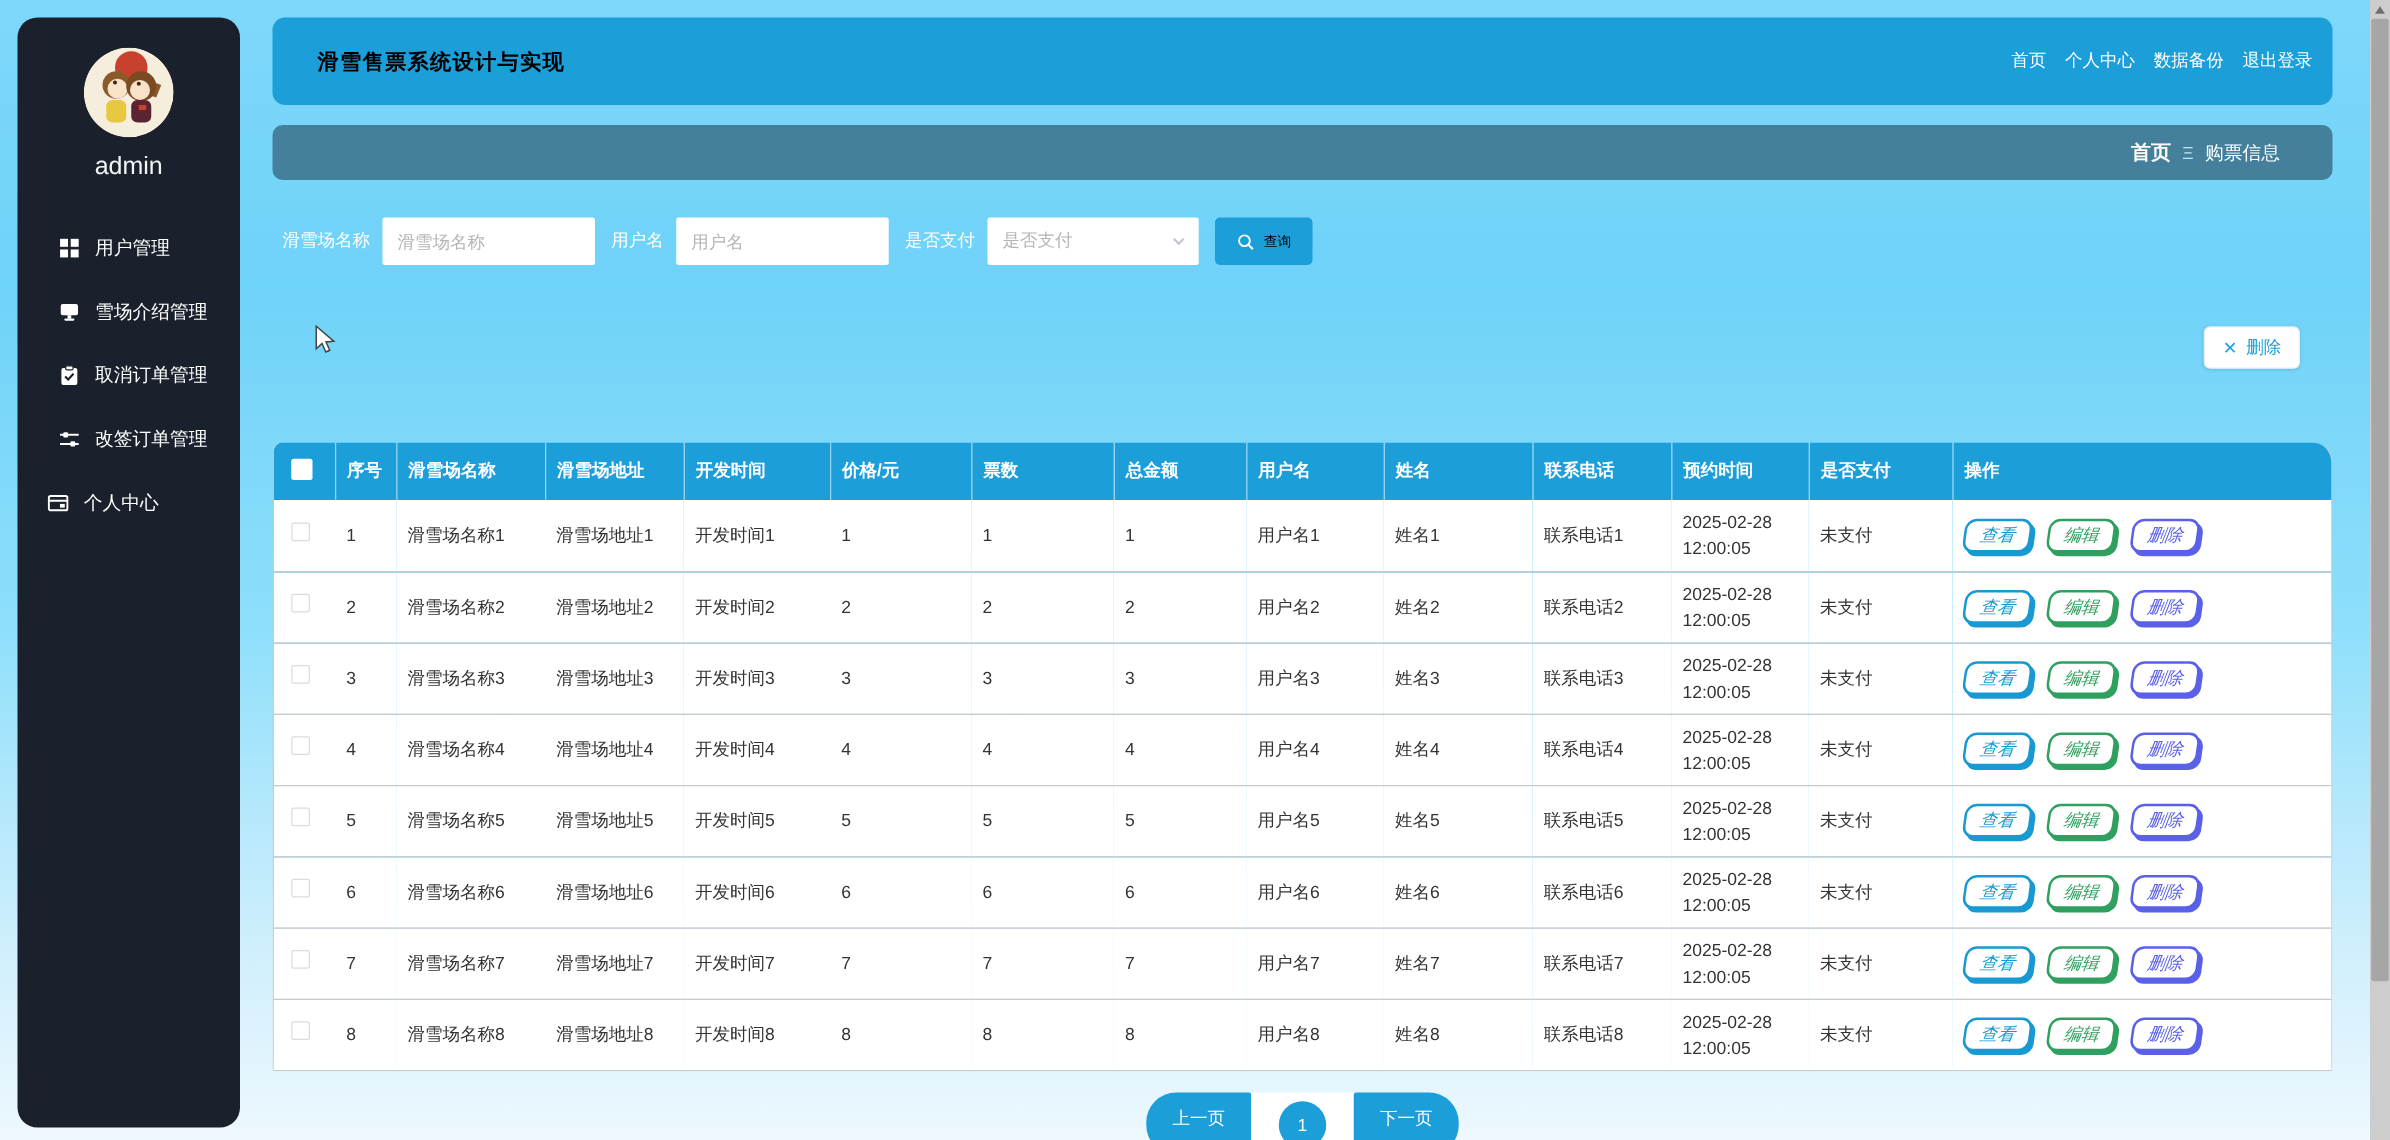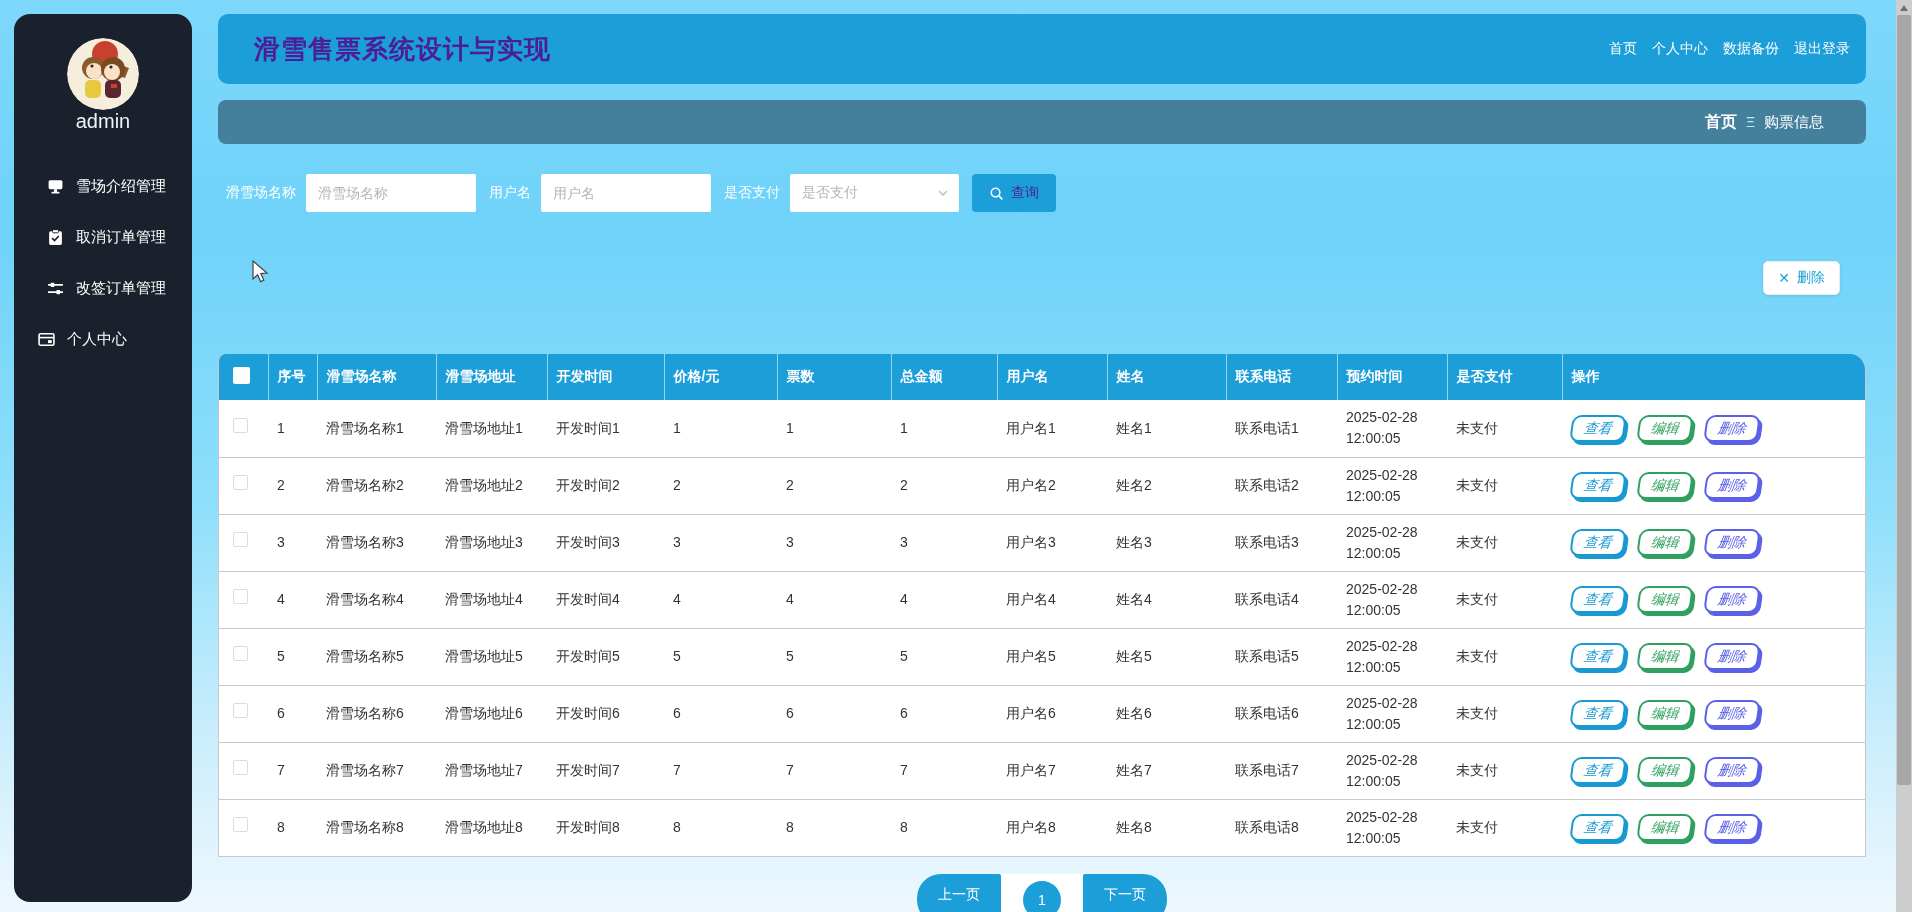--- a/index.html
+++ b/index.html
@@ -6,35 +6,35 @@
   html,body { width:1912px; height:912px; overflow:hidden; }
   body { font-family:"Liberation Sans","DejaVu Sans",sans-serif; }
   .page { position:relative; width:1912px; height:912px; overflow:hidden;
           background:linear-gradient(180deg,#7ed8fb 0%,#6fd2f9 25%,#8edffb 55%,#c9edfc 80%,#eef8fe 100%); }
 
   
   .sidebar { position:absolute; left:14px; top:14px; width:178px; height:888px;
              background:var(--sidebar-bg,#1b212c); border-radius:16px; color:#fff; }
   .avatar-wrap { display:flex; justify-content:center; margin-top:24px; }
   .avatar { width:72px; height:72px; border-radius:50%; overflow:hidden; display:block; }
-  .side-user { text-align:center; font-size:20px; color:#f2f3f5; }
+  .side-user { text-align:center; margin-top:12px; font-size:20px; color:#f2f3f5; }
   .side-menu { margin-top:28px; display:flex; flex-direction:column; }
   .side-item { display:flex; align-items:center; gap:12px; height:51px; padding-left:33px;
                font-size:15px; color:#ffffff; cursor:pointer; }
   .side-item:last-child { padding-left:24px; }
   .side-item .icon { width:17px; height:17px; display:inline-flex; flex:0 0 auto; }
   .side-item .icon svg { width:100%; height:100%; }
 
   
   .main { position:absolute; left:218px; top:0; width:1648px; height:912px; }
 
   .appbar { position:absolute; left:0; top:14px; width:100%; height:70px;
             background:var(--primary,#1c9ed9); border-radius:10px;
             display:flex; align-items:center; justify-content:space-between; }
-  .app-title { margin-left:36px; font-size:26px; font-weight:bold; color:#4c1d95; letter-spacing:1px;font-family:Liberation Mono, monospace; }
+  .app-title { margin-left:36px; font-size:17px; font-weight:bold; color:#000000; letter-spacing:1px;font-family:Liberation Mono, monospace; }
   .top-nav { display:flex; gap:15px; margin-right:16px; }
   .top-nav a { color:#fff; font-size:14px; text-decoration:none; cursor:pointer; }
 
   .breadcrumb { position:absolute; left:0; top:100px; width:100%; height:44px;
                 background:var(--breadcrumb-bg,#44809c); border-radius:8px;
                 display:flex; align-items:center; justify-content:flex-end;
                 padding-right:42px; color:#fff; font-size:15px; }
   .breadcrumb .bc-home { font-weight:bold; font-size:16px; }
   .breadcrumb .bc-sep { margin:0 9px; color:#bfe6f3; font-size:14px; }
 
@@ -43,21 +43,21 @@
   .filters .f-label { color:#fff; font-size:14px; margin-right:10px; white-space:nowrap; }
   .filters input { width:170px; height:38px; border:none; border-radius:2px; background:#fff;
                    padding:0 12px; font-size:14px; color:#666; outline:none; margin-right:13px;
                    font-family:inherit; }
   .filters input::placeholder { color:#b5b5b5; }
   .f-select { width:169px; height:38px; background:#fff; border-radius:2px; margin-right:13px;
               display:flex; align-items:center; justify-content:space-between; padding:0 10px 0 12px;
               font-size:14px; color:#b5b5b5; cursor:pointer; }
   .f-select .chev svg { width:12px; height:12px; display:block; }
   .btn-search { height:38px; padding:0 17px; border:none; border-radius:4px;
-                background:var(--primary,#1c9ed9); color:#4c1d95; font-size:14px;
+                background:var(--primary,#1c9ed9); color:#000000; font-size:11px;
                 display:flex; align-items:center; gap:7px; cursor:pointer; font-family:inherit; }
   .btn-search svg { width:15px; height:15px; }
 
   
   .toolbar { position:absolute; right:26px; top:261px; }
   .btn-delete-top { height:34px; padding:0 14px; background:#fff; border:1px solid #e8eef2;
                     border-radius:5px; color:var(--primary,#1c9ed9); font-size:14px;
                     display:flex; align-items:center; gap:7px; cursor:pointer;
                     box-shadow:0 1px 3px rgba(0,60,90,.15); font-family:inherit; }
   .btn-delete-top .x { font-size:14px; font-weight:bold; }
@@ -140,20 +140,31 @@
             <circle cx="44" cy="29" r="1.6" fill="#3a2414"></circle>
           </g>
         </svg>
       </span>
     </div>
     <div class="side-user">admin</div>
     <nav class="side-menu">
         <div class="side-item">
           <span class="icon">
             <svg viewBox="0 0 16 16">
+              <rect x="1" y="1" width="6" height="6" fill="#fff"></rect>
+              <rect x="9" y="1" width="6" height="6" fill="#fff"></rect>
+              <rect x="1" y="9" width="6" height="6" fill="#fff"></rect>
+              <rect x="9" y="9" width="6" height="6" fill="#fff"></rect>
+            </svg>
+          </span>
+          <span>用户管理</span>
+        </div>
+        <div class="side-item">
+          <span class="icon">
+            <svg viewBox="0 0 16 16">
               <rect x="1.5" y="2" width="13" height="8.5" rx="1.5" fill="#fff"></rect>
               <rect x="6.6" y="10.5" width="2.8" height="2.6" fill="#fff"></rect>
               <rect x="4.2" y="13" width="7.6" height="1.6" rx="0.8" fill="#fff"></rect>
             </svg>
           </span>
           <span>雪场介绍管理</span>
         </div>
         <div class="side-item">
           <span class="icon">
             <svg viewBox="0 0 16 16">

